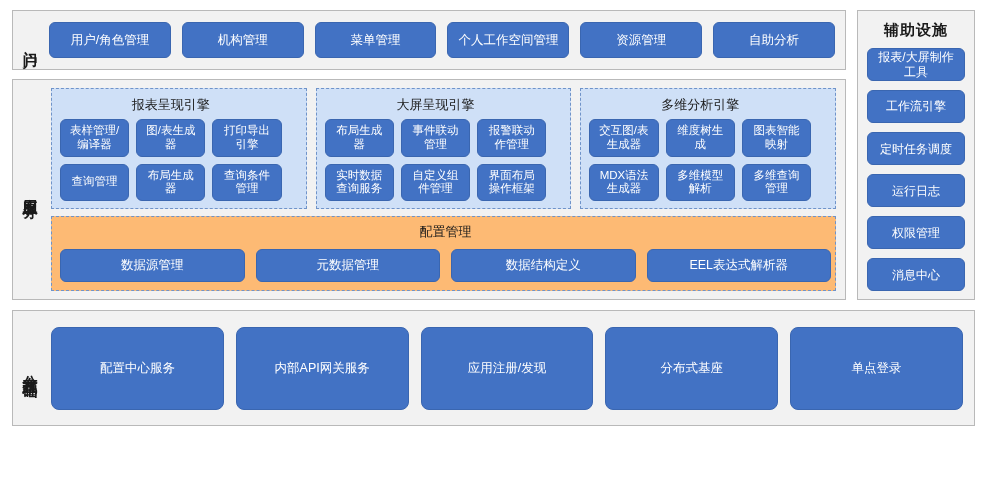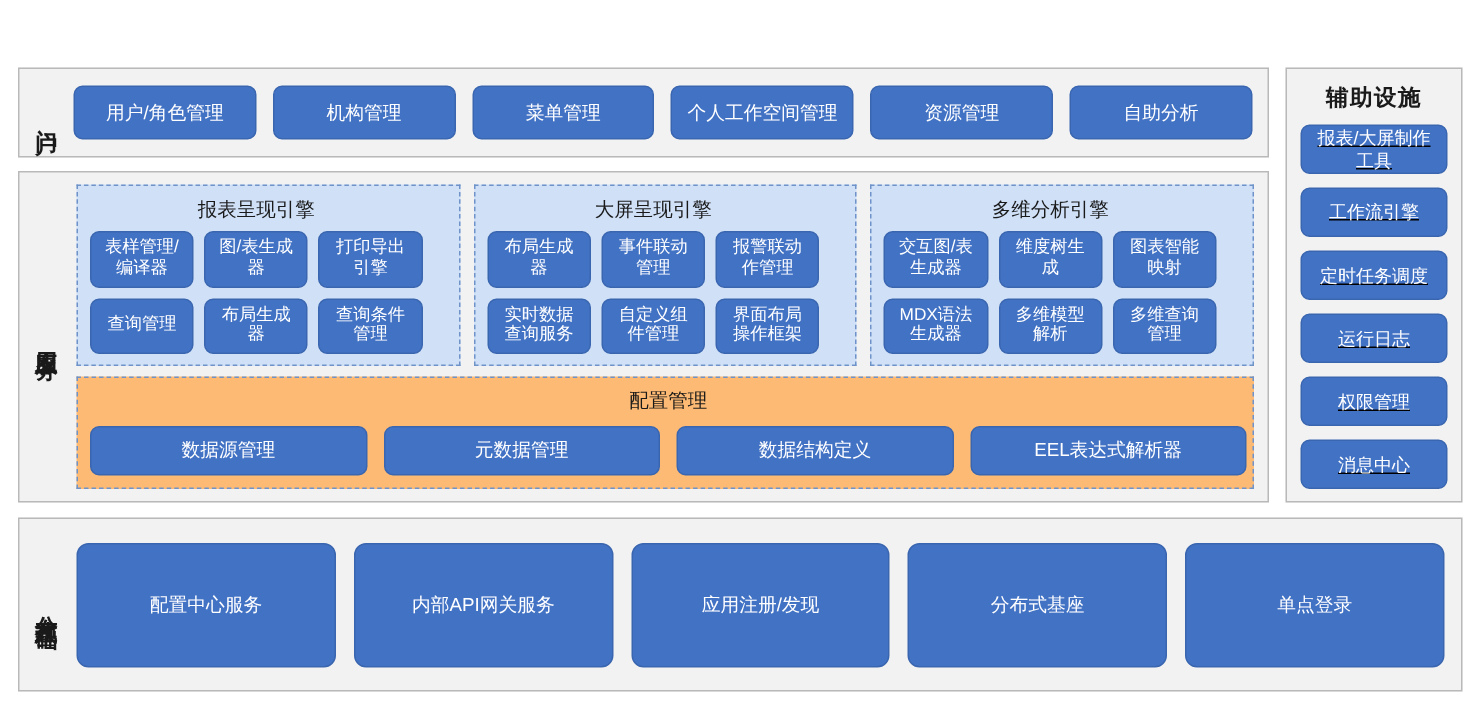--- a/index.html
+++ b/index.html
@@ -7,21 +7,21 @@
     width:987px;height:483px;
     background:#ffffff;
     font-family:"Liberation Sans","DejaVu Sans",sans-serif;
     overflow:hidden;
   }
   .page{
     position:relative;
     width:987px;height:345px;
     box-sizing:border-box;
     padding:10px 12px 12px 12px;
-    display:flex;flex-direction:column;margin-top:35px;
+    display:flex;flex-direction:column;
   }
 
   
   .top-area{display:flex;flex-direction:row;align-items:stretch;gap:11px;}
   .left-col{display:flex;flex-direction:column;gap:9px;flex:1 1 auto;min-width:0;}
 
   
   .band{
     background:#f2f2f2;
     border:1px solid #b9b9b9;
@@ -80,21 +80,21 @@
     background:#f2f2f2;
     border:1px solid #b9b9b9;
     box-sizing:border-box;
     padding:6px 9px 8px 9px;
     display:flex;flex-direction:column;align-items:stretch;
   }
   .aux-title{
     text-align:center;font-weight:bold;font-size:15px;color:#1a1a1a;
     padding:4px 0 8px 0;letter-spacing:1px;
   }
-  .aux-list{display:flex;flex-direction:column;gap:9px;flex:1 1 auto;text-decoration:underline;}
+  .aux-list{display:flex;flex-direction:column;gap:9px;flex:1 1 auto;}
   .aux-list .btn{flex:1 1 0;min-height:31px;font-size:12px;}
 
   
   .app-band{flex:1 1 auto;min-height:0;}
   .app-inner{
     flex:1 1 auto;min-width:0;
     display:flex;flex-direction:column;
     gap:7px;
     padding:8px 9px 8px 4px;
     box-sizing:border-box;

